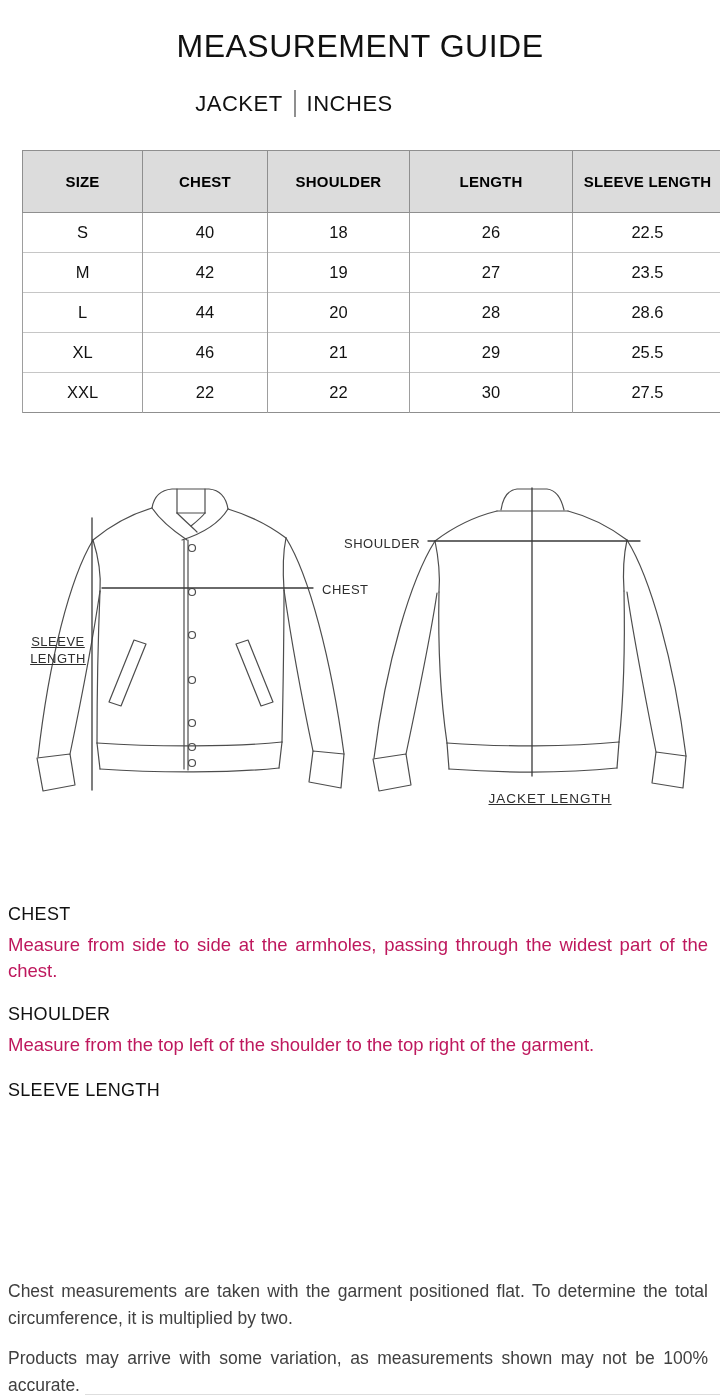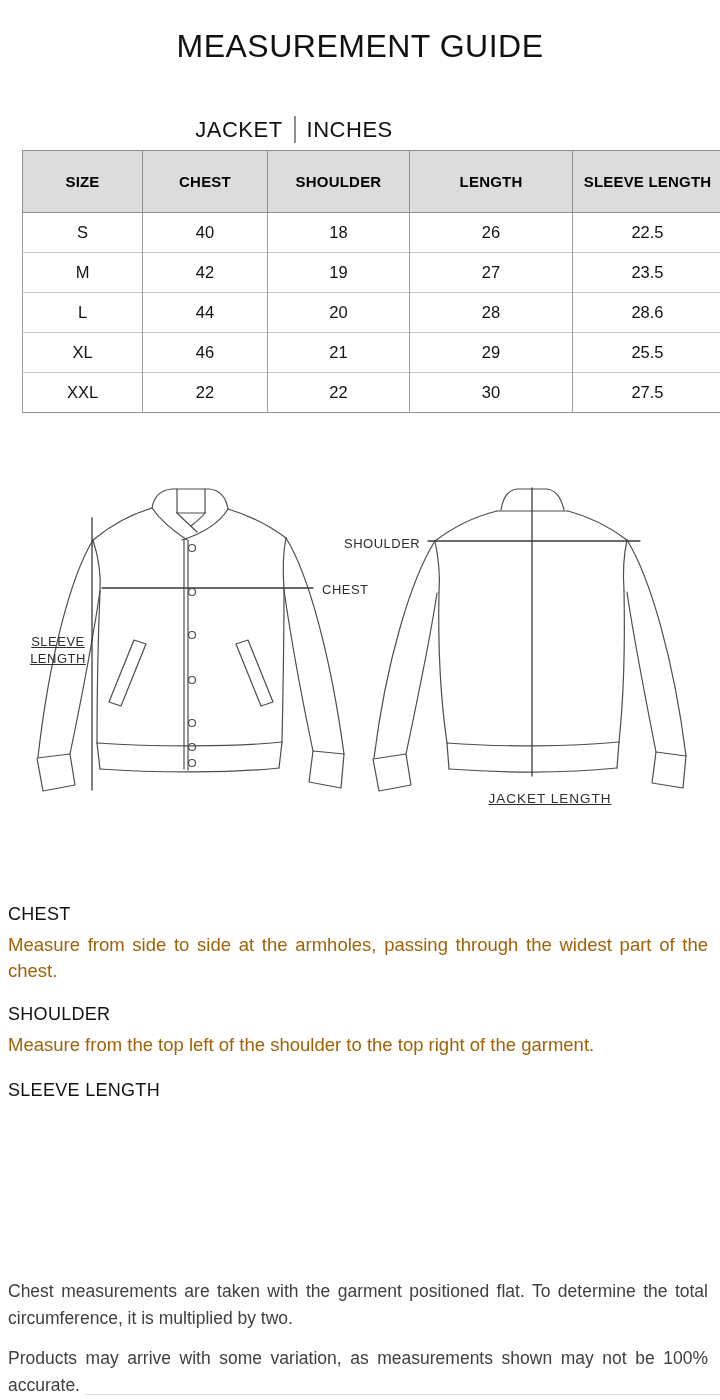--- a/index.html
+++ b/index.html
@@ -4,21 +4,21 @@
 <style>
   html,body{margin:0;padding:0;background:#fff;}
   #page{position:relative;width:720px;height:1400px;background:#fff;overflow:hidden;
         font-family:"Liberation Sans",sans-serif;color:#1a1a1a;}
 
   
   .title{position:absolute;top:28px;left:0;width:720px;text-align:center;
          font-size:32px;font-weight:400;letter-spacing:.5px;color:#111;}
   .subtitle{position:absolute;top:90px;left:0;width:588px;text-align:center;
             font-size:22px;font-weight:400;letter-spacing:.5px;color:#111;
-            display:flex;align-items:center;justify-content:center;margin-top:26px;}
+            display:flex;align-items:center;justify-content:center;}
   .subtitle .sep{display:inline-block;width:2px;height:27px;background:#8f8f8f;
                  margin:0 11px;}
 
   
   table.size{position:absolute;top:150px;left:10px;width:700px;
              border-collapse:collapse;table-layout:fixed;
              border:1px solid #8f8f8f;margin-left:12px;}
   table.size th{background:#dcdcdc;border:1px solid #8f8f8f;height:59px;
                 font-size:15px;font-weight:700;color:#000;text-align:center;
                 letter-spacing:.2px;}
@@ -30,21 +30,21 @@
   .diagram{position:absolute;top:460px;left:0;width:720px;height:360px;}
   .diagram svg{position:absolute;top:0;left:0;}
   .dlabel{position:absolute;font-size:13px;letter-spacing:.5px;color:#2e2e2e;
           line-height:17px;white-space:nowrap;}
   .dlabel.center{text-align:center;white-space:normal;text-decoration:underline;}
 
   
   .sec{position:absolute;left:8px;width:700px;}
   .sec h3{margin:0;font-size:18px;font-weight:400;letter-spacing:.3px;color:#111;}
   .sec p{margin:7px 0 0 0;font-size:18.5px;line-height:26px;text-align:justify;
-         color:#a16207;}
+         color:#be185d;}
   .note{position:absolute;left:8px;width:700px;font-size:17.5px;line-height:26.5px;
         text-align:justify;color:#404040;margin:0;}
   .bottom-rule{position:absolute;top:1394px;left:85px;width:635px;height:1px;
                background:#dedede;}
 </style>
 </head>
 <body>
 
 <div id="page">
 

